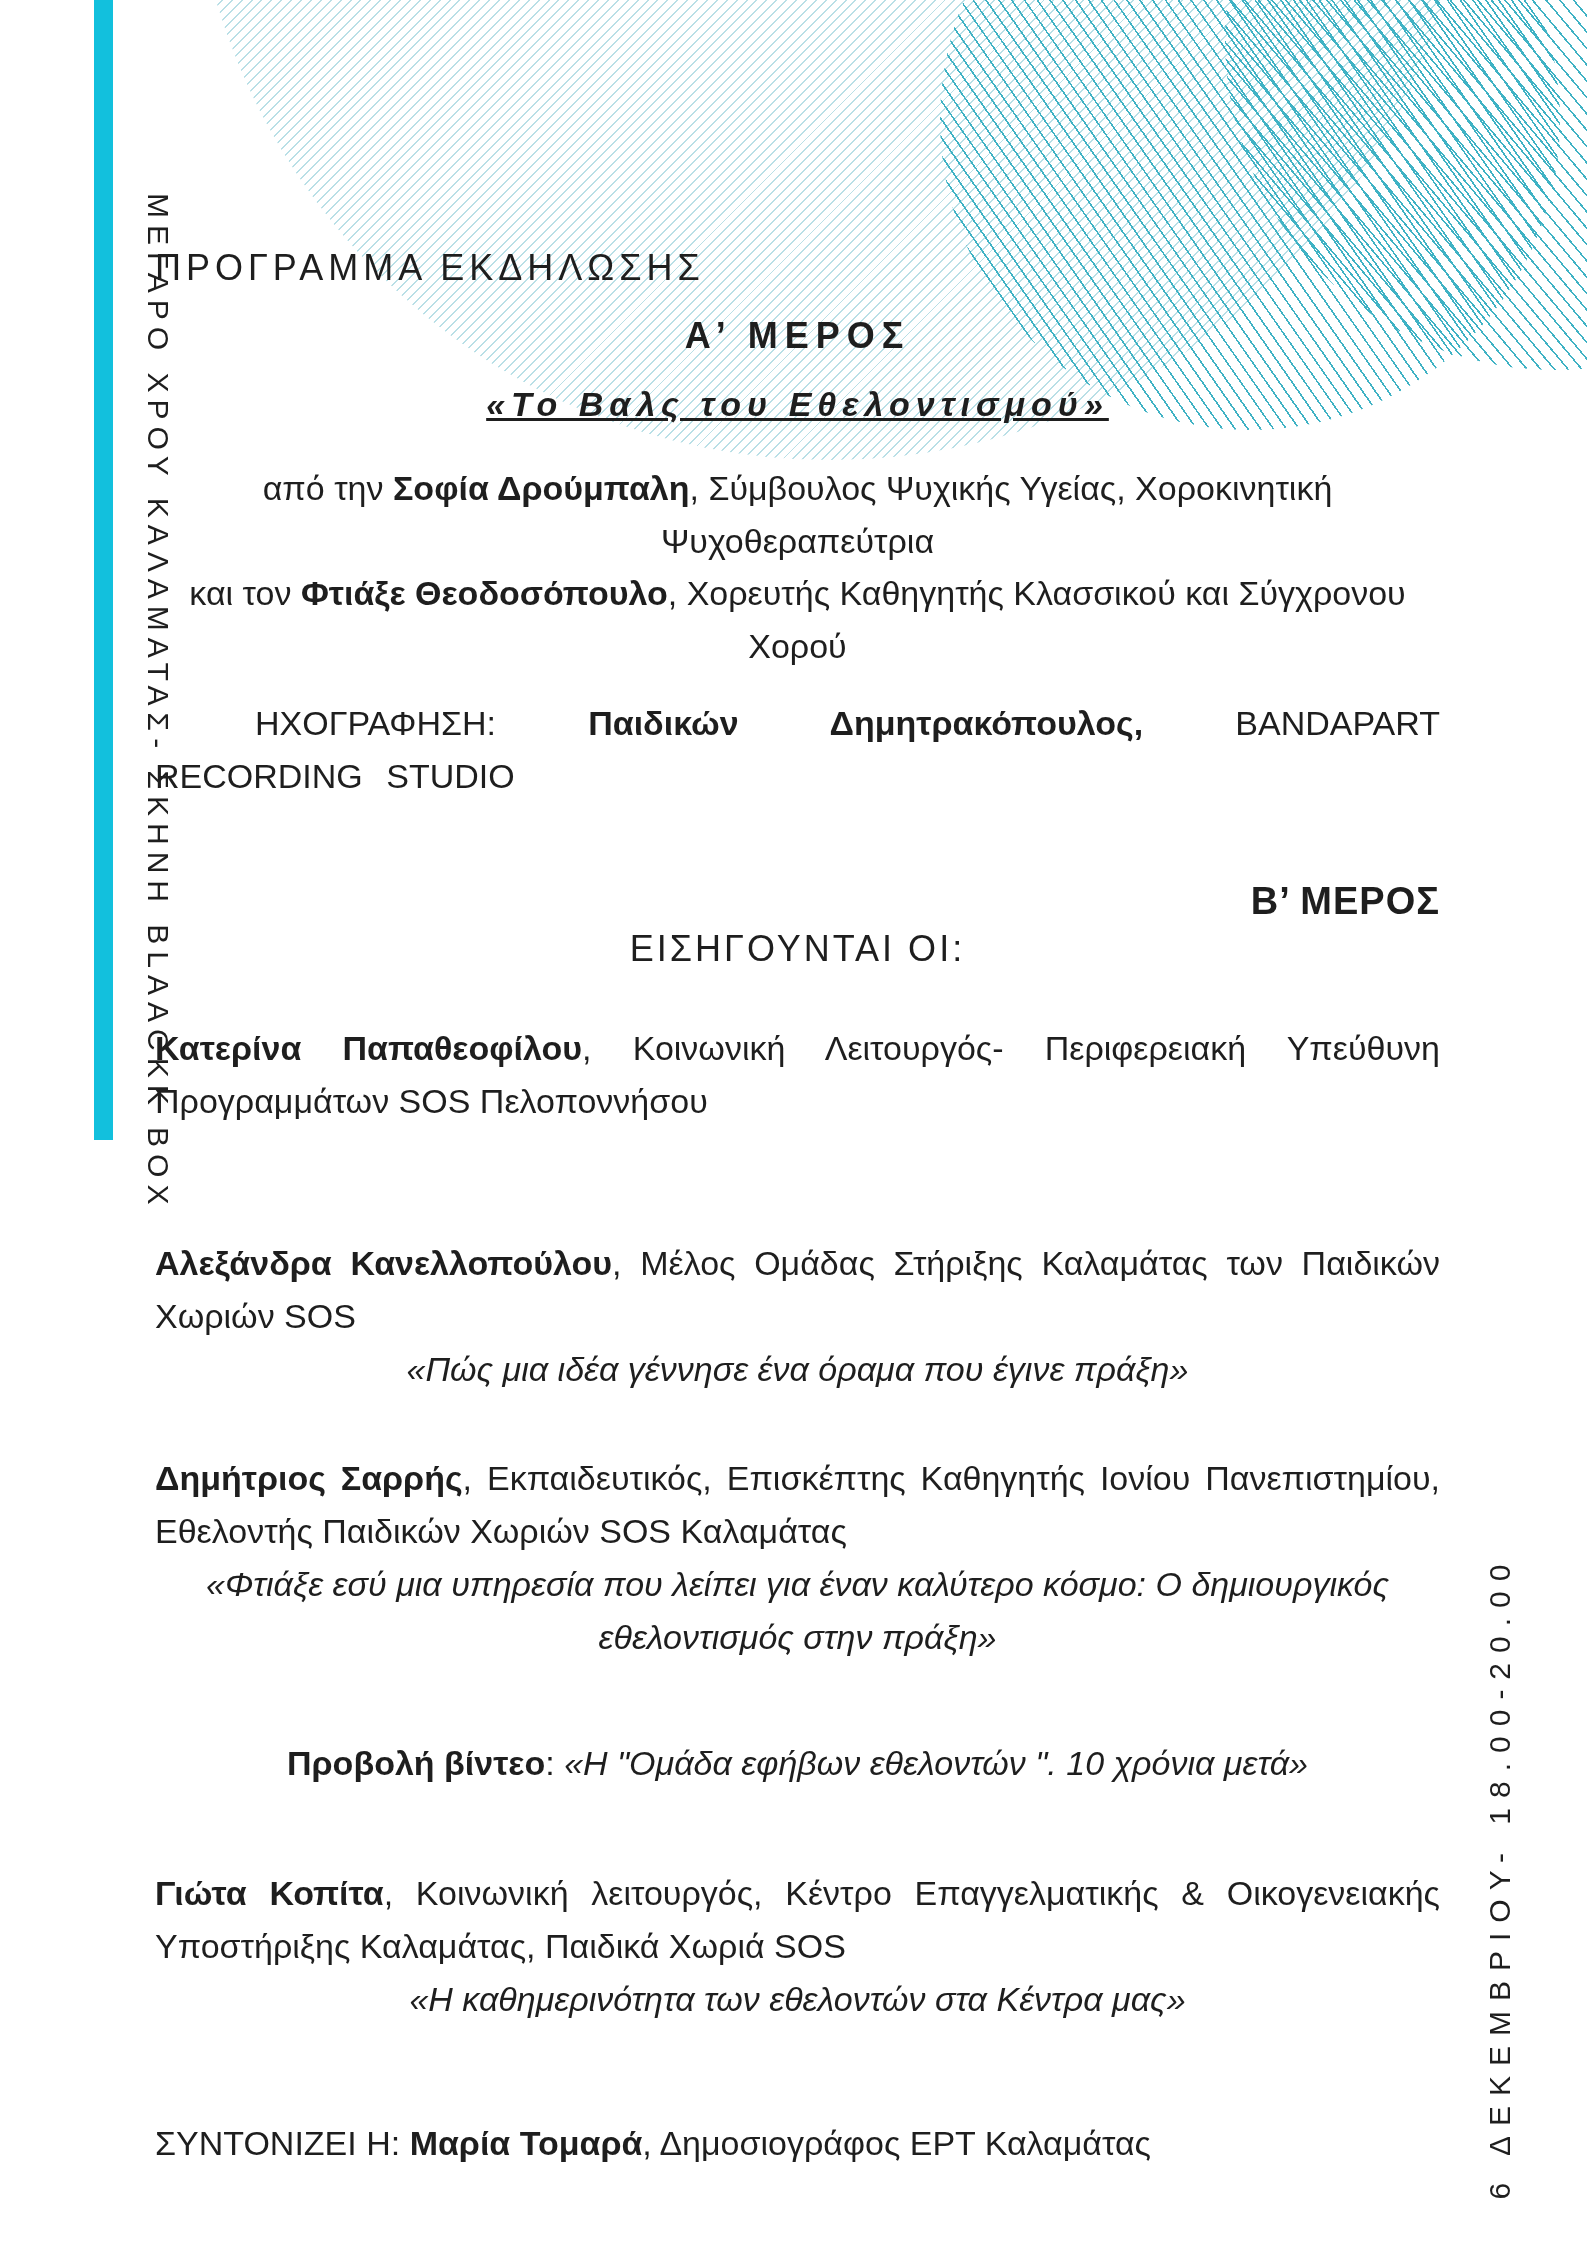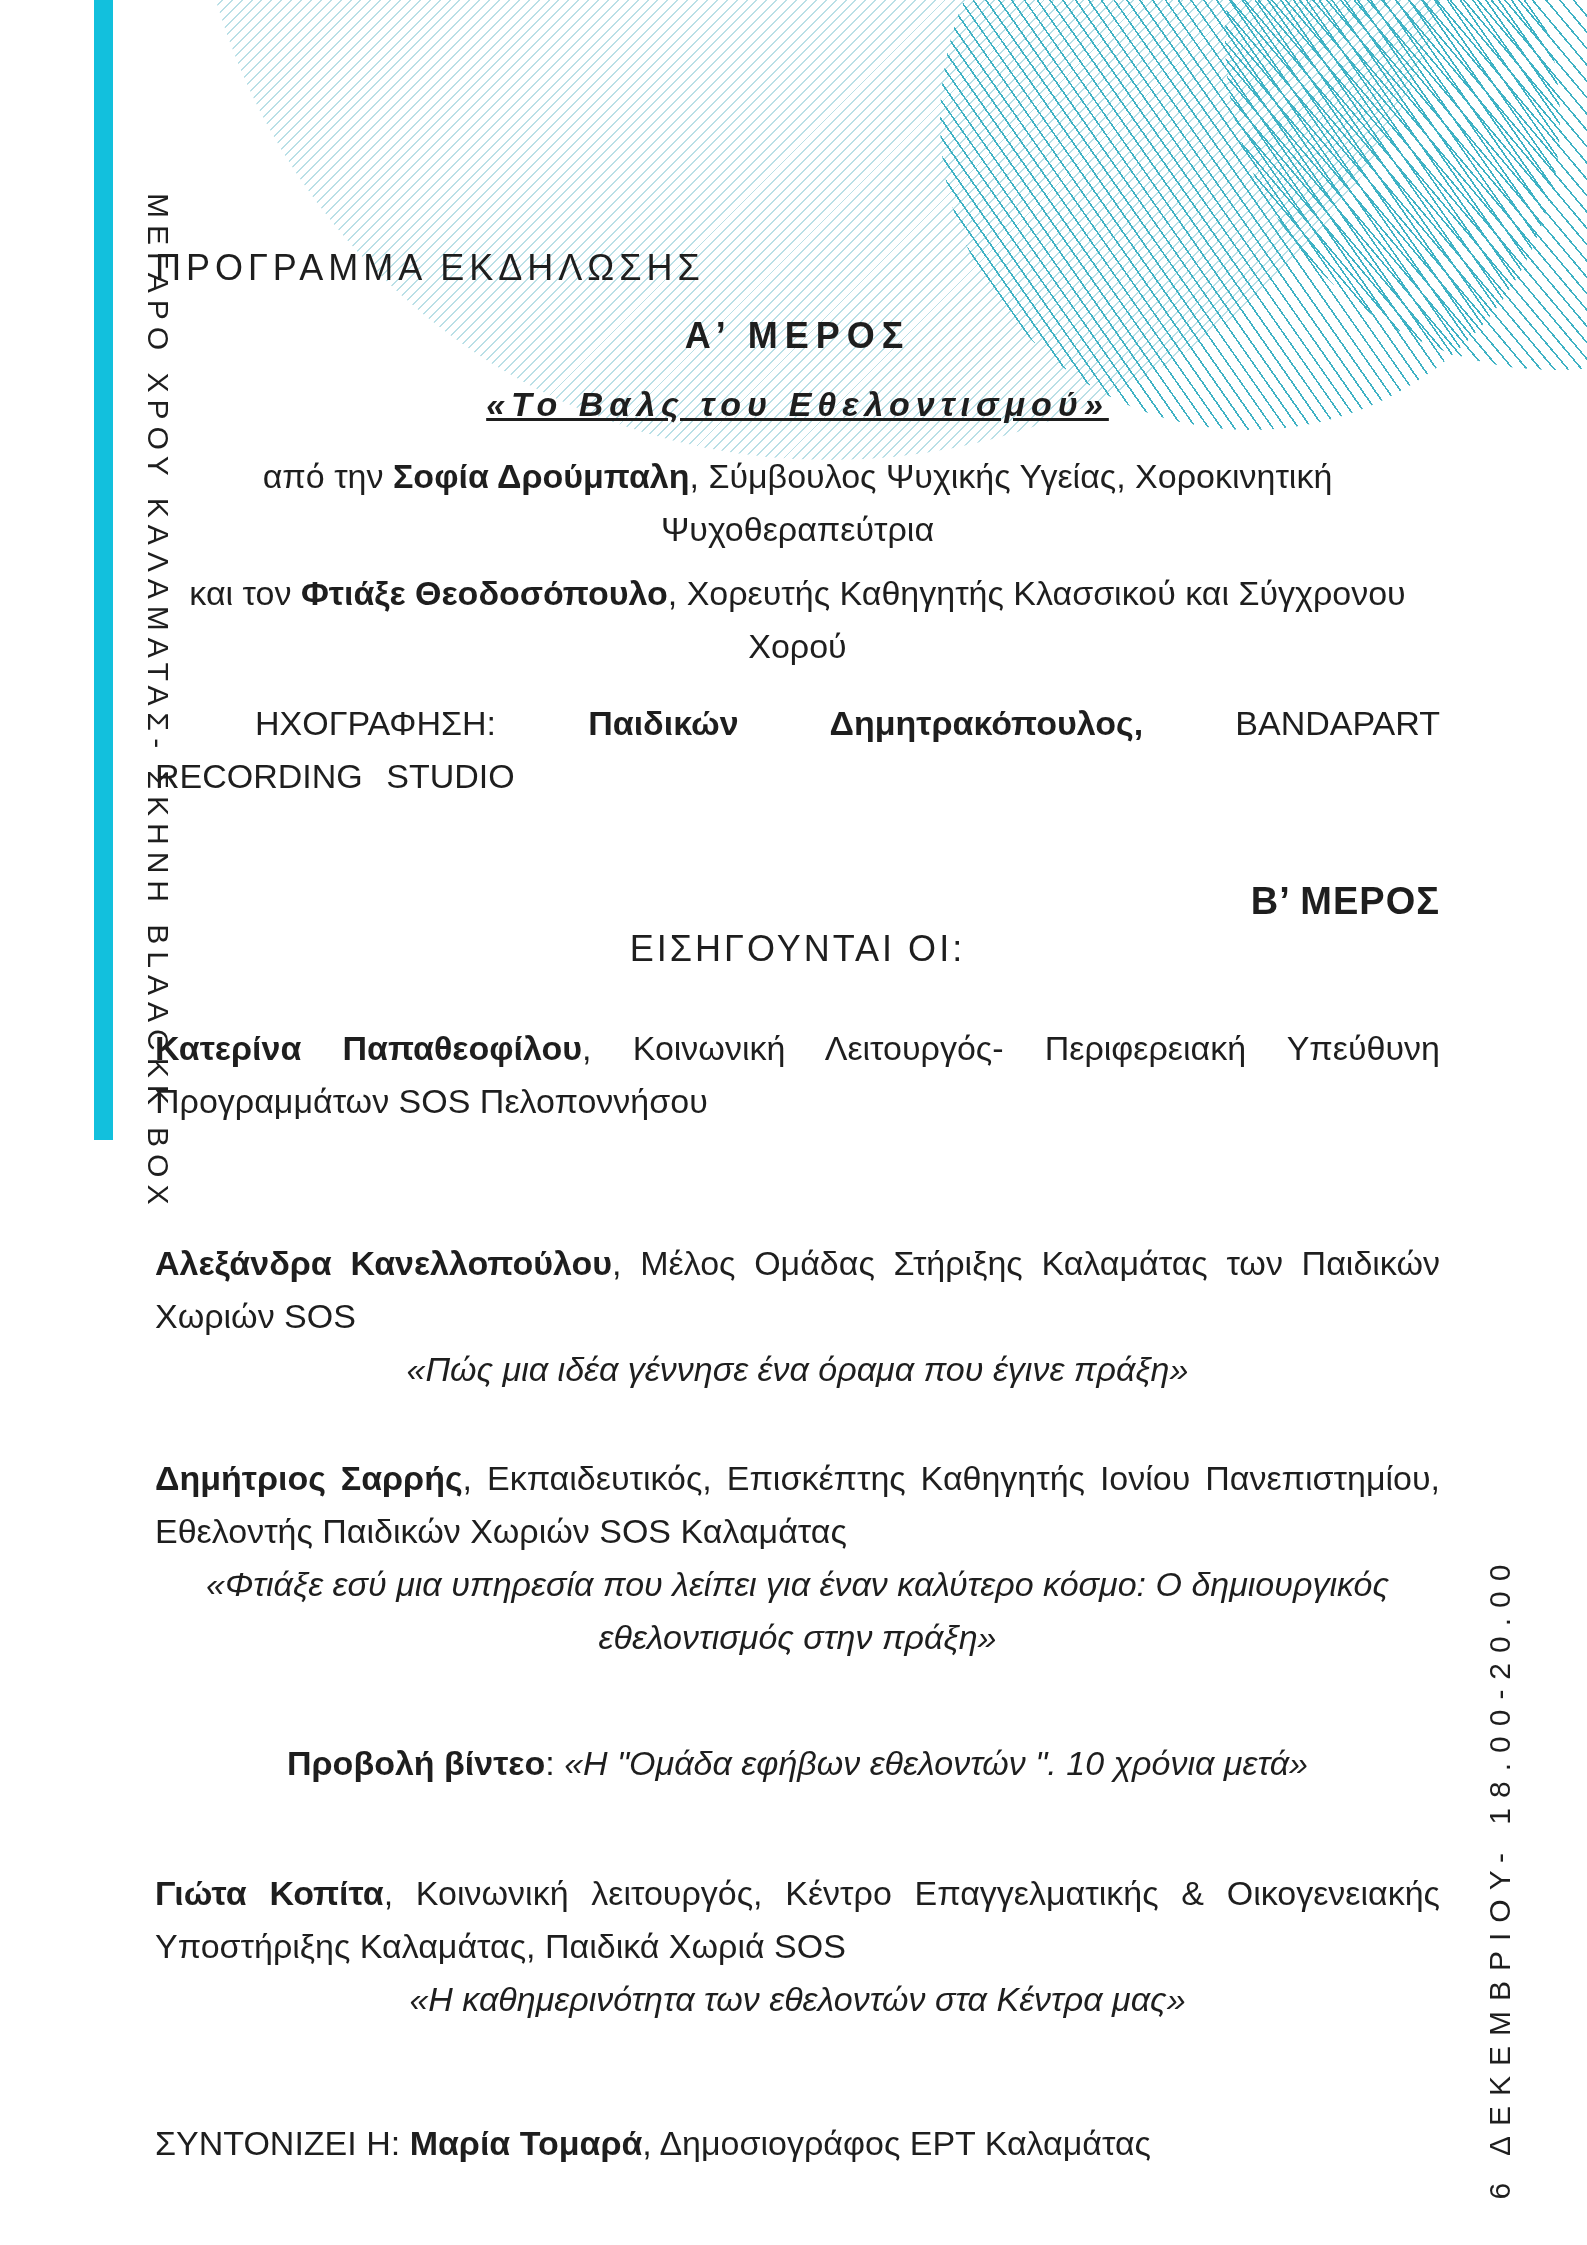--- a/index.html
+++ b/index.html
@@ -61,21 +61,21 @@
 
 <div class="rail rail-left">ΜΕΓΑΡΟ ΧΡΟΥ ΚΑΛΑΜΑΤΑΣ- ΣΚΗΝΗ BLAACKK BOX</div>
 <div class="rail rail-right">6 ΔΕΚΕΜΒΡΙΟΥ- 18.00-20.00</div>
 
 <div class="content">
 
   <p class="abs h-title" style="top:247px">ΠΡΟΓΡΑΜΜΑ ΕΚΔΗΛΩΣΗΣ</p>
   <p class="abs h-part" style="top:315px">Α’ ΜΕΡΟΣ</p>
   <p class="abs h-waltz" style="top:385px">«Το Βαλς του Εθελοντισμού»</p>
 
-  <p class="abs body-c" style="top:450px"><span>από την </span><span class="bold">Σοφία Δρούμπαλη</span><span>, Σύμβουλος Ψυχικής Υγείας, Χοροκινητική Ψυχοθεραπεύτρια</span></p>
+  <p class="abs body-c" style="top:462px"><span>από την </span><span class="bold">Σοφία Δρούμπαλη</span><span>, Σύμβουλος Ψυχικής Υγείας, Χοροκινητική Ψυχοθεραπεύτρια</span></p>
 
   <p class="abs body-c" style="top:567px"><span>και τον </span><span class="bold">Φτιάξε Θεοδοσόπουλο</span><span>, Χορευτής Καθηγητής Κλασσικού και Σύγχρονου Χορού</span></p>
 
   <p class="abs body-j recording" style="top:697px"><span>ΗΧΟΓΡΑΦΗΣΗ: </span><span class="bold">Παιδικών Δημητρακόπουλος,</span><span> BANDAPART RECORDING STUDIO</span></p>
 
   <p class="abs h-partb" style="top:880px">Β’ ΜΕΡΟΣ</p>
   <p class="abs h-intro" style="top:928px">ΕΙΣΗΓΟΥΝΤΑΙ ΟΙ:</p>
 
   <div class="abs" style="top:1022px">
     <p class="body-j"><span class="bold">Κατερίνα Παπαθεοφίλου</span><span>, Κοινωνική Λειτουργός- Περιφερειακή Υπεύθυνη Προγραμμάτων SOS Πελοποννήσου</span></p>

